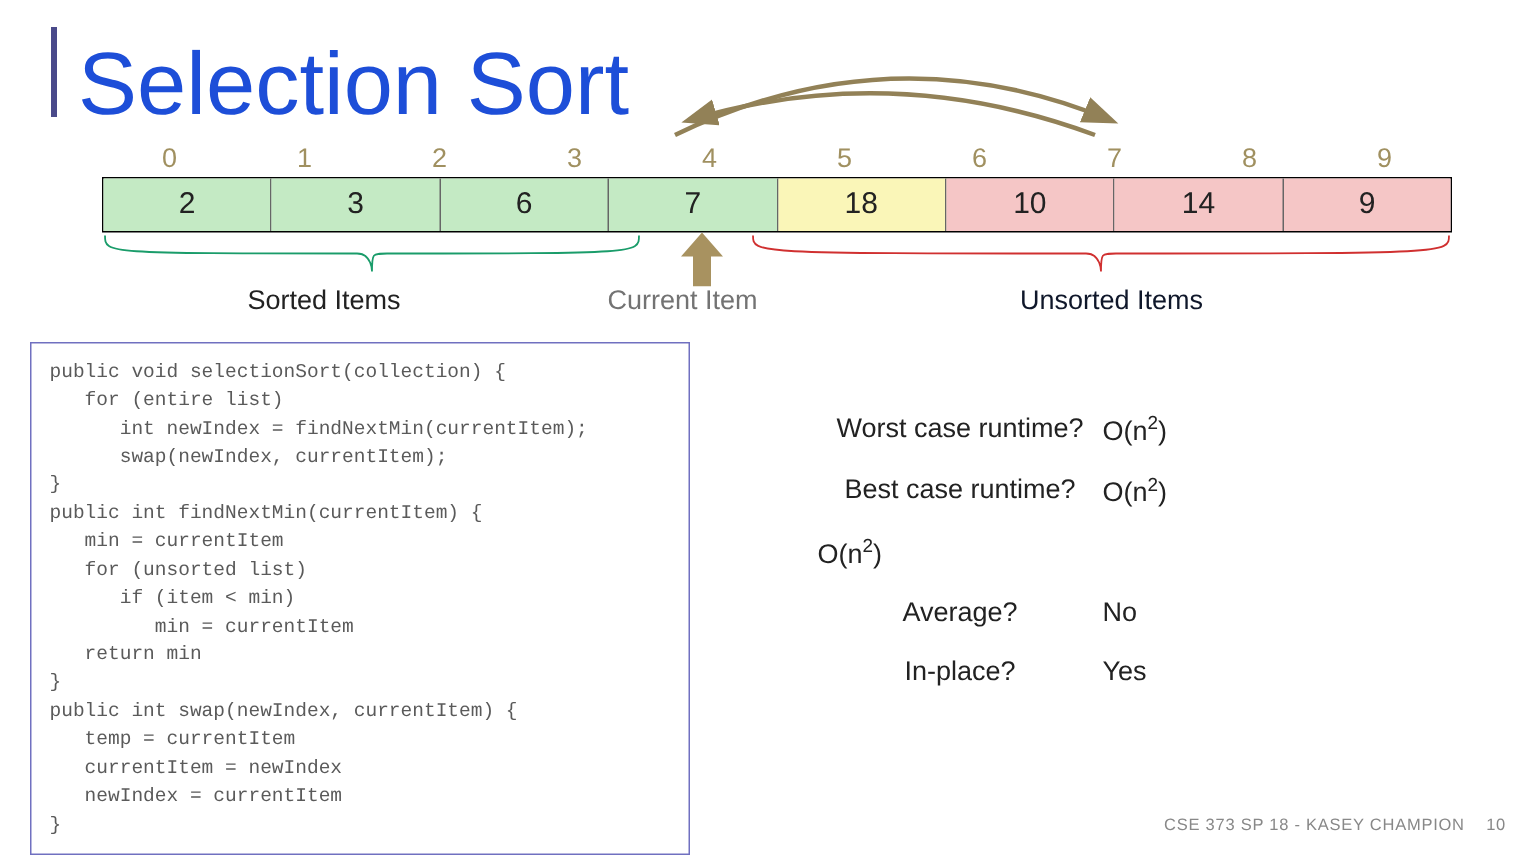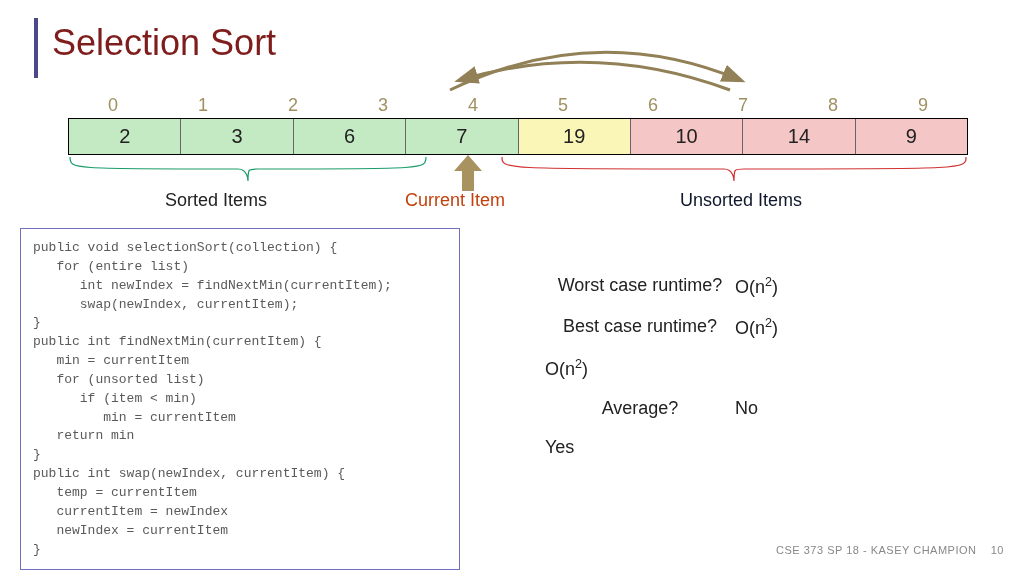--- a/index.html
+++ b/index.html
@@ -16,23 +16,23 @@
     left: 34px;
     top: 18px;
     width: 4px;
     height: 60px;
     background: #4a4a8a;
   }
   .title {
     position: absolute;
     left: 52px;
     top: 22px;
-    font-size: 36px;
+    font-size: 59px;
     font-weight: 300;
-    color: #7f1d1d;
+    color: #1d4ed8;
   }
   .array-container {
     position: absolute;
     left: 68px;
     top: 95px;
     width: 900px;
   }
   .indices {
     display: flex;
     width: 100%;
@@ -75,21 +75,21 @@
     left: 165px;
     top: 190px;
     font-size: 18px;
     color: #222;
   }
   .label-current {
     position: absolute;
     left: 405px;
     top: 190px;
     font-size: 18px;
-    color: #c2410c;
+    color: #737373;
   }
   .label-unsorted {
     position: absolute;
     left: 680px;
     top: 190px;
     font-size: 18px;
     color: #0f172a;
   }
 
   .arrow-up {
@@ -175,21 +175,21 @@
       <div class="idx">6</div>
       <div class="idx">7</div>
       <div class="idx">8</div>
       <div class="idx">9</div>
     </div>
   <div class="cells" id="cells">
       <div class="cell sorted">2</div>
       <div class="cell sorted">3</div>
       <div class="cell sorted">6</div>
       <div class="cell sorted">7</div>
-      <div class="cell current">19</div>
+      <div class="cell current">18</div>
       <div class="cell unsorted">10</div>
       <div class="cell unsorted">14</div>
       <div class="cell unsorted">9</div>
     </div>
 </div>
 
 <svg class="brace brace-sorted" width="360" height="30" viewBox="0 0 360 30">
   <path d="M 2 2 C 2 14, 2 14, 170 14 C 180 14, 180 26, 180 26 C 180 14, 180 14, 190 14 C 358 14, 358 14, 358 2"></path>
 </svg>
 
@@ -233,19 +233,20 @@
       <div class="prop-val">O(n<sup>2</sup>)</div>
     </div>
     <div class="prop-row">
       <div class="prop-val">O(n<sup>2</sup>)</div>
     </div>
     <div class="prop-row">
       <div class="prop-label">Average?</div>
       <div class="prop-val">No</div>
     </div>
     <div class="prop-row">
+      <div class="prop-label">In-place?</div>
       <div class="prop-val">Yes</div>
     </div>
   </div>
 
 <div class="footer">
   <span>CSE 373 SP 18 - KASEY CHAMPION</span>&nbsp;&nbsp;&nbsp;&nbsp;<span>10</span>
 </div>
 
 </body></html>

